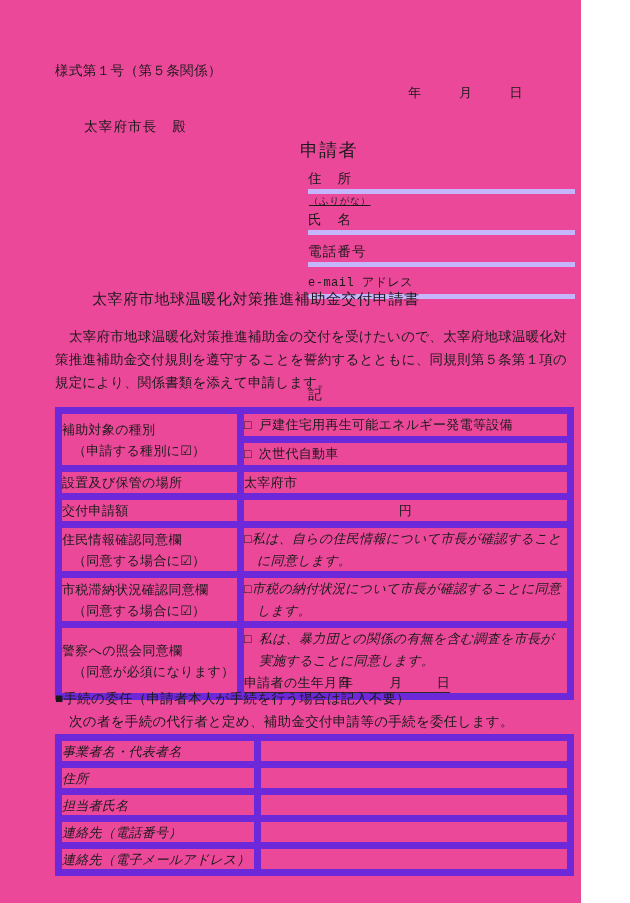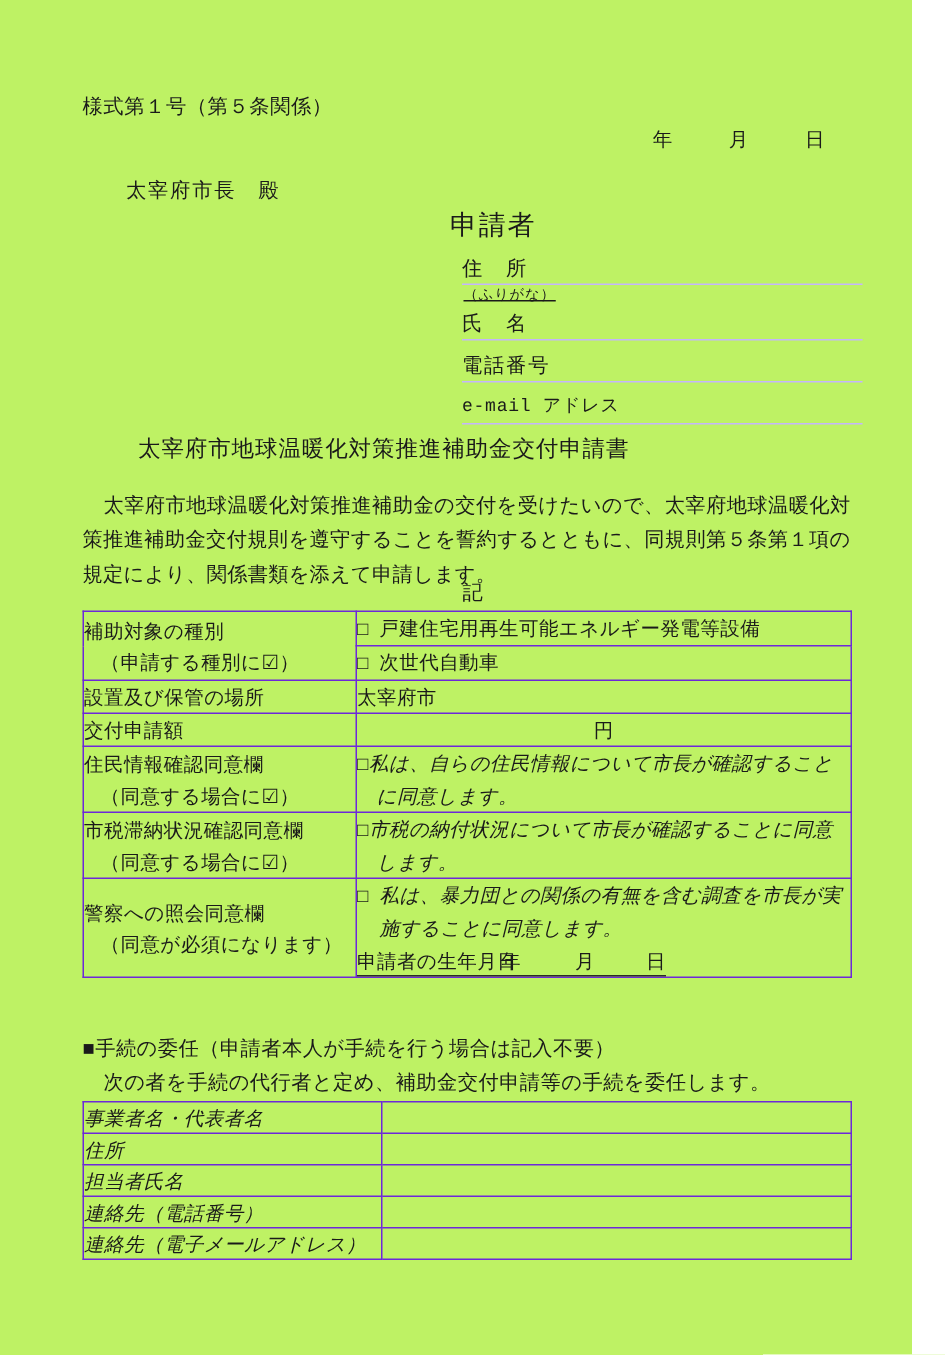--- a/index.html
+++ b/index.html
@@ -8,23 +8,22 @@
     background: #ffffff;
   }
   body {
     font-family: "Liberation Serif", "DejaVu Serif", serif;
     color: #1a1a1a;
   }
   #page {
     position: relative;
     width: 581px;
     height: 903px;
-    background: #bef264;
+    background: #ec4899;
     overflow: hidden;
-    padding-left: 27px;
   }
 
   
   .form-no {
     position: absolute;
     left: 55px;
     top: 62px;
     font-size: 13.5px;
     letter-spacing: 0.4px;
     white-space: nowrap;
@@ -56,21 +55,21 @@
     width: 275px;
   }
   .applicant-title {
     font-size: 18px;
     letter-spacing: 1.2px;
     margin-bottom: 6px;
   }
   .field-row {
     position: relative;
     margin-left: 8px;
-    border-bottom: 1px solid #c4b5fd;
+    border-bottom: 5px solid #c4b5fd;
     height: 21px;
     line-height: 21px;
     font-size: 13.5px;
     letter-spacing: 1.2px;
     white-space: nowrap;
   }
   .field-row.mono {
     font-family: "Liberation Mono", "DejaVu Sans Mono", monospace;
     font-size: 12px;
     letter-spacing: 0.5px;
@@ -114,21 +113,21 @@
     font-size: 13.5px;
   }
 
   
   table.grid {
     position: absolute;
     border-collapse: collapse;
     table-layout: fixed;
   }
   table.grid td {
-    border: 1px solid #6d28d9;
+    border: 7px solid #6d28d9;
     font-size: 13px;
     letter-spacing: 0.3px;
     vertical-align: middle;
     padding: 0;
   }
   #main-table {
     left: 55px;
     top: 407px;
     width: 512px;
   }

